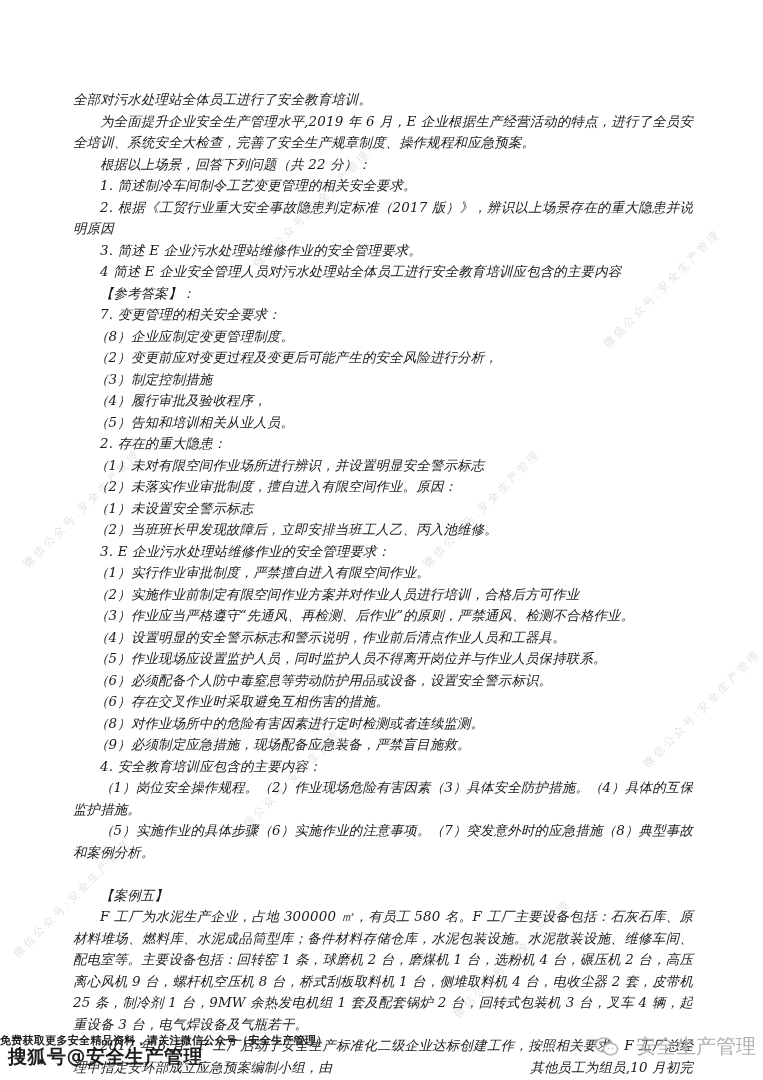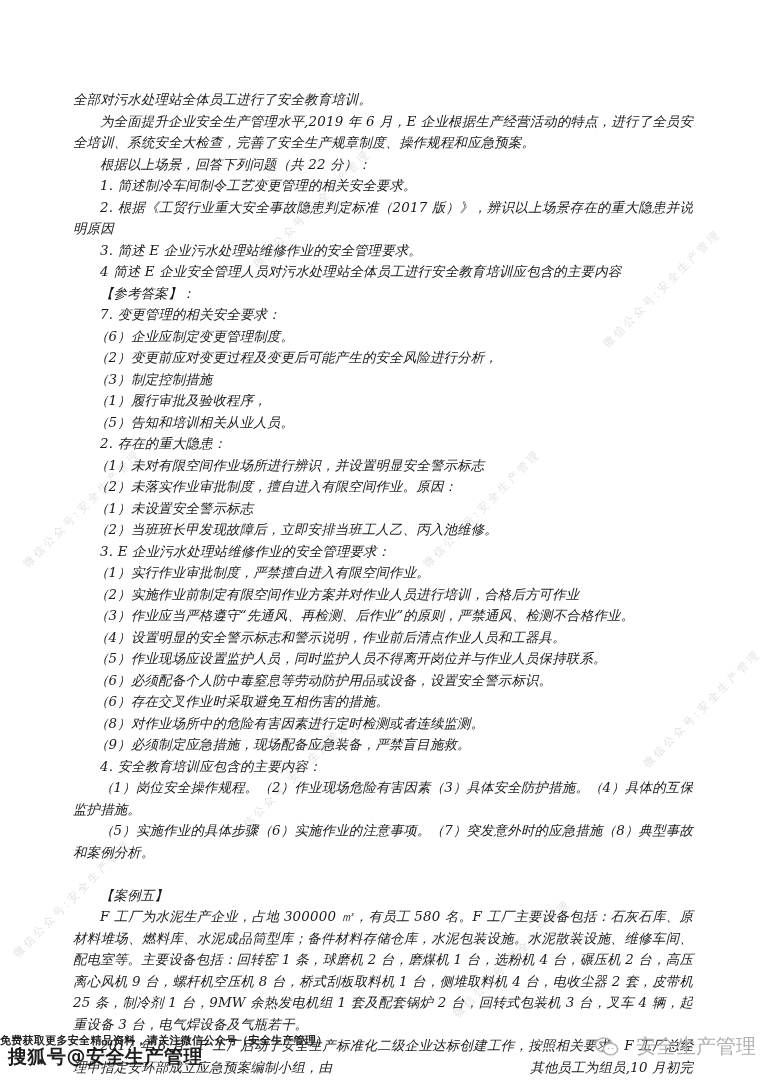--- a/index.html
+++ b/index.html
@@ -100,24 +100,24 @@
 <div class="page">
   <p class="p">全部对污水处理站全体员工进行了安全教育培训。</p>
   <p class="p indent">为全面提升企业安全生产管理水平,2019 年 6 月，E 企业根据生产经营活动的特点，进行了全员安全培训、系统安全大检查，完善了安全生产规章制度、操作规程和应急预案。</p>
   <p class="p indent">根据以上场景，回答下列问题（共 22 分）：</p>
   <p class="p indent">1. 简述制冷车间制令工艺变更管理的相关安全要求。</p>
   <p class="p indent">2. 根据《工贸行业重大安全事故隐患判定标准（2017 版）》，辨识以上场景存在的重大隐患并说明原因</p>
   <p class="p indent">3. 简述 E 企业污水处理站维修作业的安全管理要求。</p>
   <p class="p indent">4 简述 E 企业安全管理人员对污水处理站全体员工进行安全教育培训应包含的主要内容</p>
   <p class="p indent">【参考答案】：</p>
   <p class="p indent">7. 变更管理的相关安全要求：</p>
-  <p class="p item">（6）企业应制定变更管理制度。</p>
+  <p class="p item">（8）企业应制定变更管理制度。</p>
   <p class="p item">（2）变更前应对变更过程及变更后可能产生的安全风险进行分析，</p>
   <p class="p item">（3）制定控制措施</p>
-  <p class="p item">（1）履行审批及验收程序，</p>
+  <p class="p item">（4）履行审批及验收程序，</p>
   <p class="p item">（5）告知和培训相关从业人员。</p>
   <p class="p indent">2. 存在的重大隐患：</p>
   <p class="p item">（1）未对有限空间作业场所进行辨识，并设置明显安全警示标志</p>
   <p class="p item">（2）未落实作业审批制度，擅自进入有限空间作业。原因：</p>
   <p class="p item">（1）未设置安全警示标志</p>
   <p class="p item">（2）当班班长甲发现故障后，立即安排当班工人乙、丙入池维修。</p>
   <p class="p indent">3. E 企业污水处理站维修作业的安全管理要求：</p>
   <p class="p item">（1）实行作业审批制度，严禁擅自进入有限空间作业。</p>
   <p class="p item">（2）实施作业前制定有限空间作业方案并对作业人员进行培训，合格后方可作业</p>
   <p class="p item">（3）作业应当严格遵守“先通风、再检测、后作业”的原则，严禁通风、检测不合格作业。</p>

